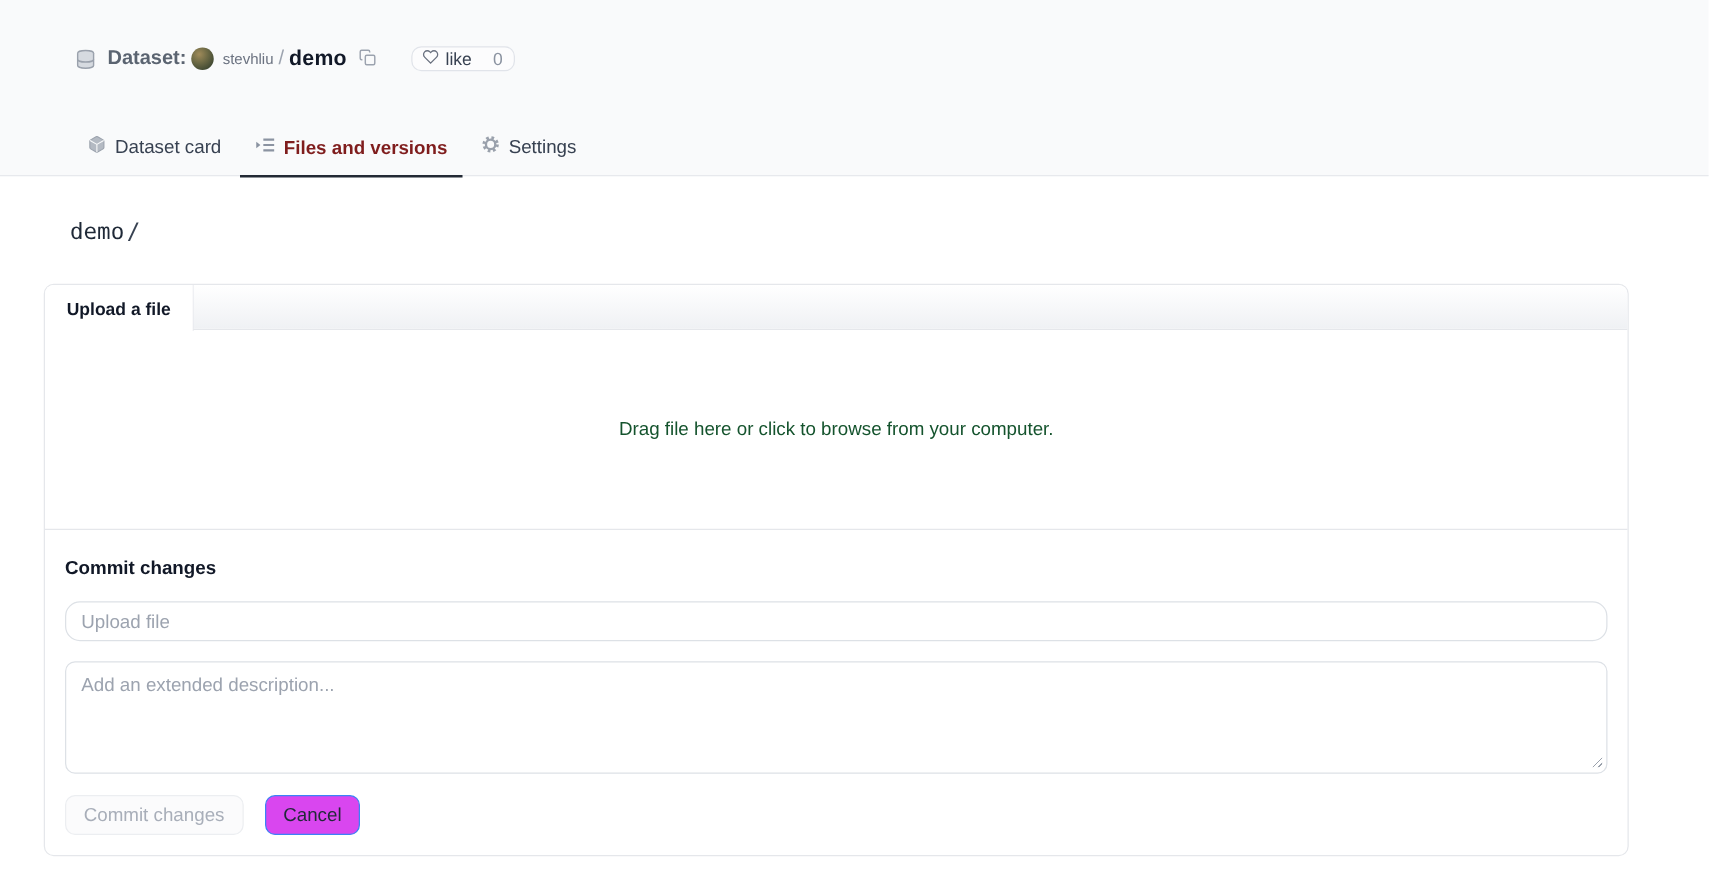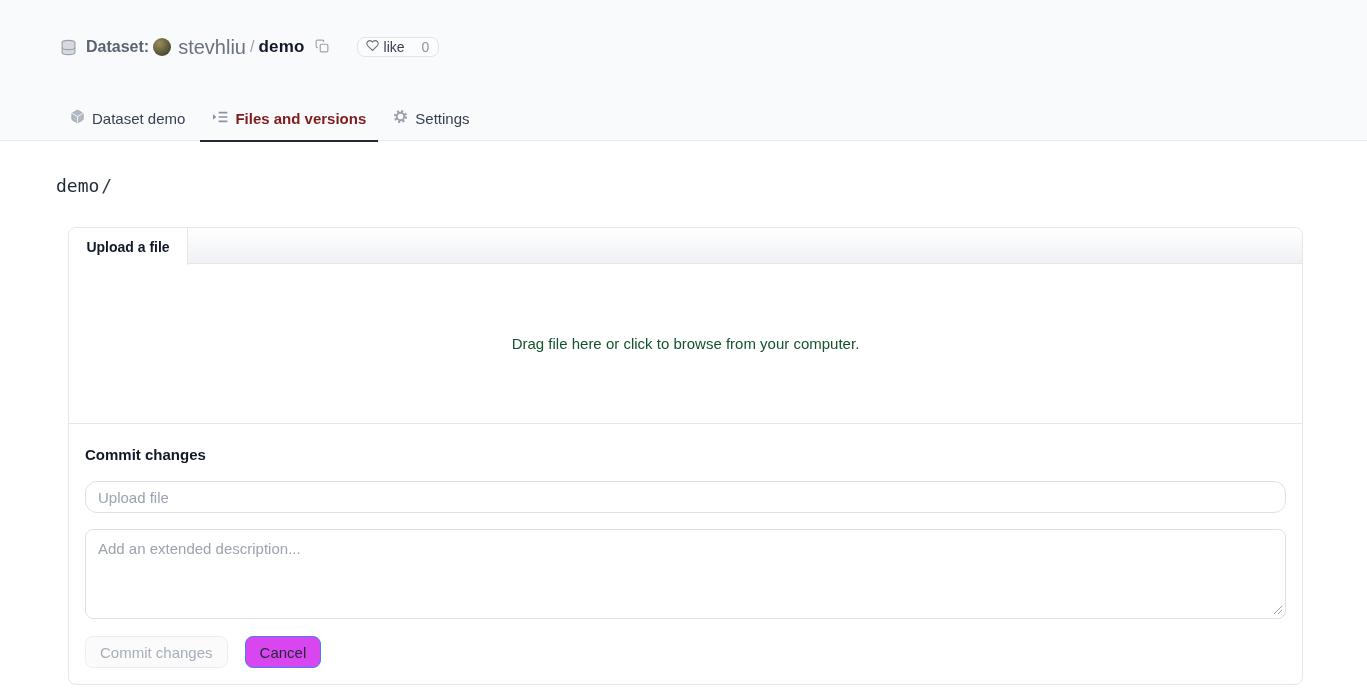--- a/index.html
+++ b/index.html
@@ -23,21 +23,21 @@
     padding: 33px 56px 0 60px;
     height: 61px;
   }
   .db-icon { display: inline-flex; margin-right: 9px; }
   .type-label { font-size: 16px; font-weight: 700; color: #5b6471; margin-right: 4px; }
   .avatar {
     width: 18px; height: 18px; border-radius: 50%;
     background: radial-gradient(circle at 35% 30%, #a08b5a 0%, #6d6a45 40%, #37422f 85%);
     display: inline-block; margin-right: 7px; flex: none;
   }
-  .owner { font-size: 20px; color: #6b7280; text-decoration: none; }
+  .owner { font-size: 12px; color: #6b7280; text-decoration: none; }
   .sep { font-size: 16px; color: #9ca3af; margin: 0 4px; }
   .repo { font-size: 17px; font-weight: 700; color: #111827; text-decoration: none; letter-spacing: .2px; }
   .copy-btn { display: inline-flex; margin-left: 8px; cursor: pointer; background: none; border: none; padding: 2px; }
 
   .like-pill {
     display: inline-flex; align-items: stretch;
     margin-left: 26px;
     border: 1px solid #e1e4ea; border-radius: 8px;
     height: 20px; background: #fcfcfd; overflow: hidden;
   }
@@ -73,21 +73,21 @@
   
   .breadcrumb {
     margin: 33px 0 0 56px;
     font-family: "DejaVu Sans Mono", monospace;
     font-size: 18px; color: #1f2937; line-height: 24px;
   }
   .breadcrumb a { color: #1f2937; text-decoration: none; }
   .breadcrumb .slash { margin-left: 2px; color: #374151; }
 
   .card {
-    margin: 29px 64px 0 68px;
+    margin: 29px 64px 0 35px;
     border: 1px solid #e5e7eb;
     border-radius: 8px;
     background: #fff;
   }
   .card-tabs {
     display: flex;
     height: 36px;
     background: linear-gradient(to bottom, #ffffff, #eff1f4);
     border-bottom: 1px solid #e5e7eb;
     border-radius: 7px 7px 0 0;
@@ -196,21 +196,21 @@
   </div>
 
   <nav class="hdr-tabs">
     <div class="tab">
       <span>
         <svg width="15" height="15" viewBox="0 0 24 24" fill="#b4bac3" stroke="#9aa1ac" stroke-width="1.4" stroke-linejoin="round">
           <path d="M21 16V8a2 2 0 0 0-1-1.73l-7-4a2 2 0 0 0-2 0l-7 4A2 2 0 0 0 3 8v8a2 2 0 0 0 1 1.73l7 4a2 2 0 0 0 2 0l7-4A2 2 0 0 0 21 16z"></path>
           <path d="M3.27 6.96L12 12.01l8.73-5.05M12 22.08V12" fill="none" stroke="#f9fafb"></path>
         </svg>
       </span>
-      <span>Dataset demo</span>
+      <span>Dataset card</span>
     </div>
     <div class="tab active">
       <span>
         <svg width="16" height="14" viewBox="0 0 24 20" fill="none" stroke="#8b93a1" stroke-width="2.6">
           <path d="M10 3.5h13M10 10h13M10 16.5h13"></path>
           <path d="M1.5 6l5 4-5 4z" fill="#8b93a1" stroke="none"></path>
         </svg>
       </span>
       <span>Files and versions</span>
     </div>

